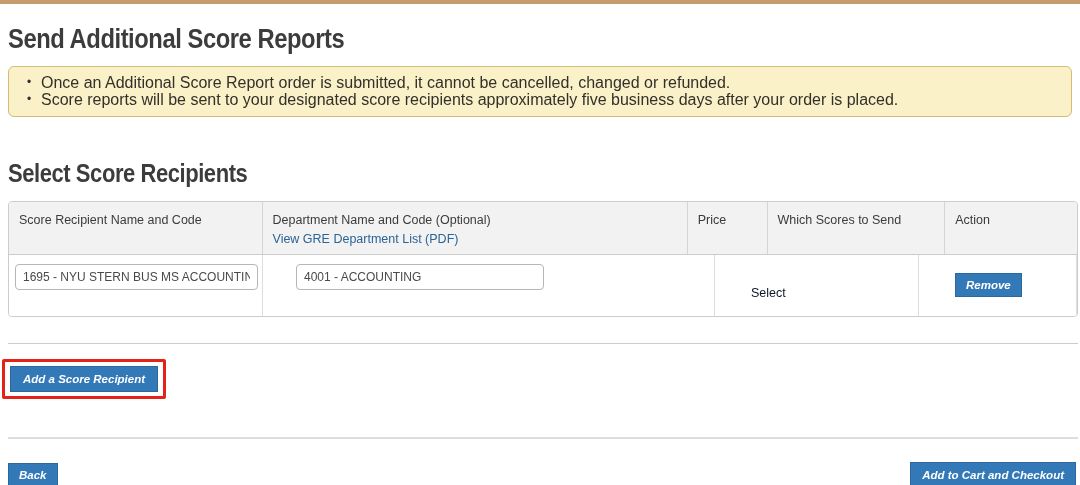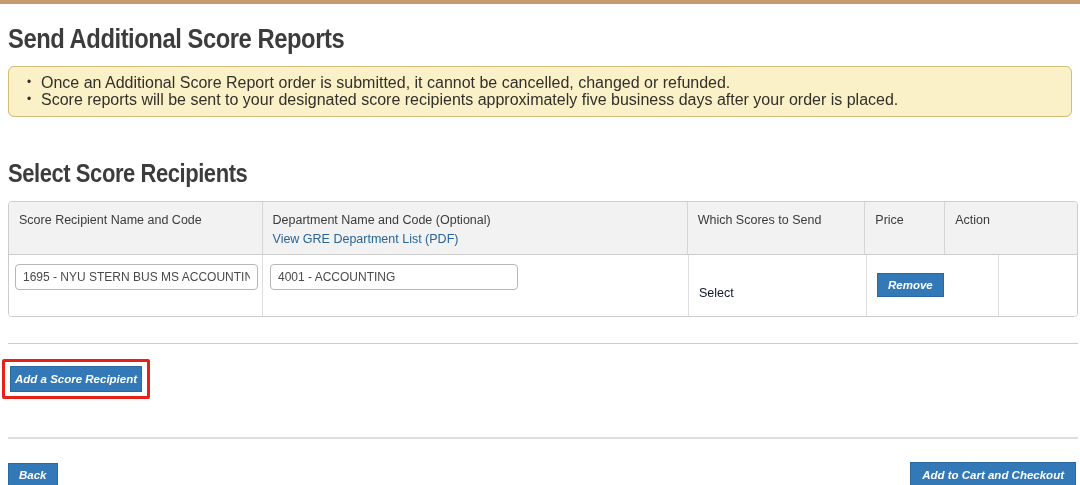--- a/index.html
+++ b/index.html
@@ -56,21 +56,21 @@
     white-space: nowrap;
   }
 
   .recipients-table {
     margin-top: 13px;
     width: 1070px;
     border: 1px solid #ccc;
     border-radius: 4px;
     overflow: hidden;
   }
-  .t-row { display: flex; }
+  .t-row { display: flex; justify-content: space-between; }
   .t-row.head { background: #f2f2f2; height: 52px; }
   .t-row.body { background: #fff; height: 62px; border-top: 1px solid #ccc; }
   .t-cell { padding: 9px 10px; border-right: 1px solid #d5d5d5; }
   .t-row.body .t-cell { border-right: 1px solid #ddd; }
   .t-cell:last-child { border-right: none; }
   .c1 { width: 254px; }
   .c2 { width: 426px; }
   .c3 { width: 178px; }
   .c4 { width: 80px; }
   .c5 { width: 132px; }
@@ -120,21 +120,21 @@
   .divider-2 { margin-top: 38px; height: 2px; background: #ddd; }
 
   .add-area { margin-top: 15px; }
   .highlight-box {
     display: inline-block;
     border: 3px solid #e32219;
     border-radius: 2px;
     padding: 4px 5px;
     margin-left: -6px;
   }
-  .btn-add { padding: 6px 4px; }
+  .btn-add { padding: 6px 12px; }
 
   .footer-row {
     margin-top: 23px;
     display: flex;
     justify-content: space-between;
     align-items: center;
     width: 1068px;
   }
   .btn-back { padding: 5px 10px; }
   .btn-checkout { padding: 6px 11px; }
@@ -159,25 +159,25 @@
 
   <div class="recipients-table">
     <div class="t-row head">
       <div class="t-cell c1">
         <div class="th-label">Score Recipient Name and Code</div>
       </div>
       <div class="t-cell c2">
         <div class="th-label">Department Name and Code (Optional)</div>
         <a href="#" class="th-link">View GRE Department List (PDF)</a>
       </div>
+      <div class="t-cell c4">
+        <div class="th-label">Price</div>
+      </div>
       <div class="t-cell c3">
         <div class="th-label">Which Scores to Send</div>
-      </div>
-      <div class="t-cell c4">
-        <div class="th-label">Price</div>
       </div>
       <div class="t-cell c5">
         <div class="th-label">Action</div>
       </div>
     </div>
 
     <div class="t-row body">
       <div class="t-cell c1">
         <input type="text" class="cell-input input-recipient" value="1695 - NYU STERN BUS MS ACCOUNTING - United S" style="">
       </div>

